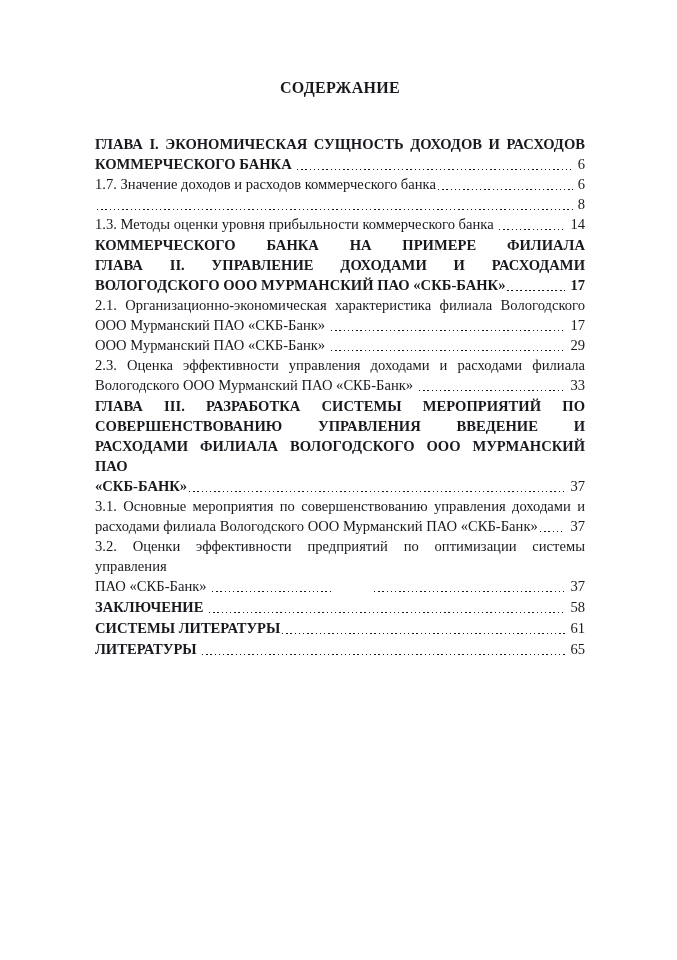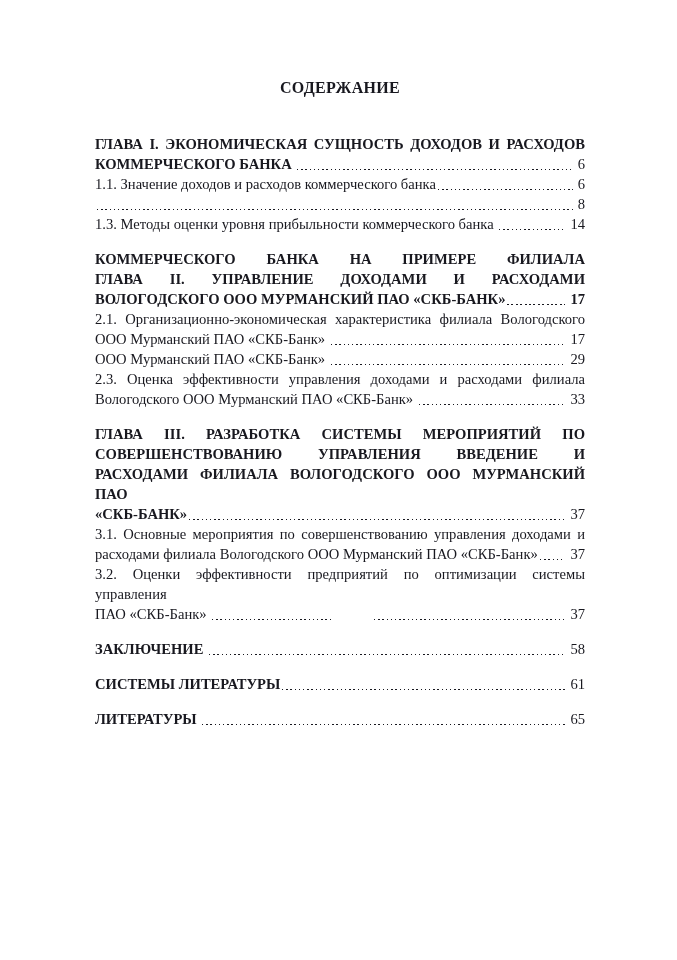--- a/index.html
+++ b/index.html
@@ -16,21 +16,21 @@
   }
   .title {
     font-size: 16px;
     font-weight: 700;
     text-align: center;
     letter-spacing: 0.3px;
     margin: 0 0 37px 0;
   }
   .toc { width: 100%; }
   .entry { font-size: 14.6px; line-height: 20px; font-weight: 400; }
-  .entry.gap { margin-top: 15px; }
+  .entry.gap { margin-top: 1px; }
   .entry.bold { font-weight: 700; }
   .line {
     text-align: justify;
     text-align-last: justify;
   }
   .lastline { display: flex; align-items: baseline; }
   .t { flex: 0 0 auto; white-space: pre; }
   .dots {
     flex: 1 1 auto;
     align-self: flex-end;
@@ -61,21 +61,21 @@
         </div>
     <div class="lastline">
       <span class="t">КОММЕРЧЕСКОГО БАНКА </span>
       <span class="dots"></span>
       <span class="pg">6</span>
     </div>
   </div>
       <div class="entry">
     <div></div>
     <div class="lastline">
-      <span class="t">1.1. Значение доходов и расходов коммерческого банка</span>
+      <span class="t">1.7. Значение доходов и расходов коммерческого банка</span>
       <span class="dots"></span>
       <span class="pg">6</span>
     </div>
   </div>
       <div class="entry">
     <div></div>
     <div class="lastline">
       <span class="dots"></span>
       <span class="pg">8</span>
     </div>

